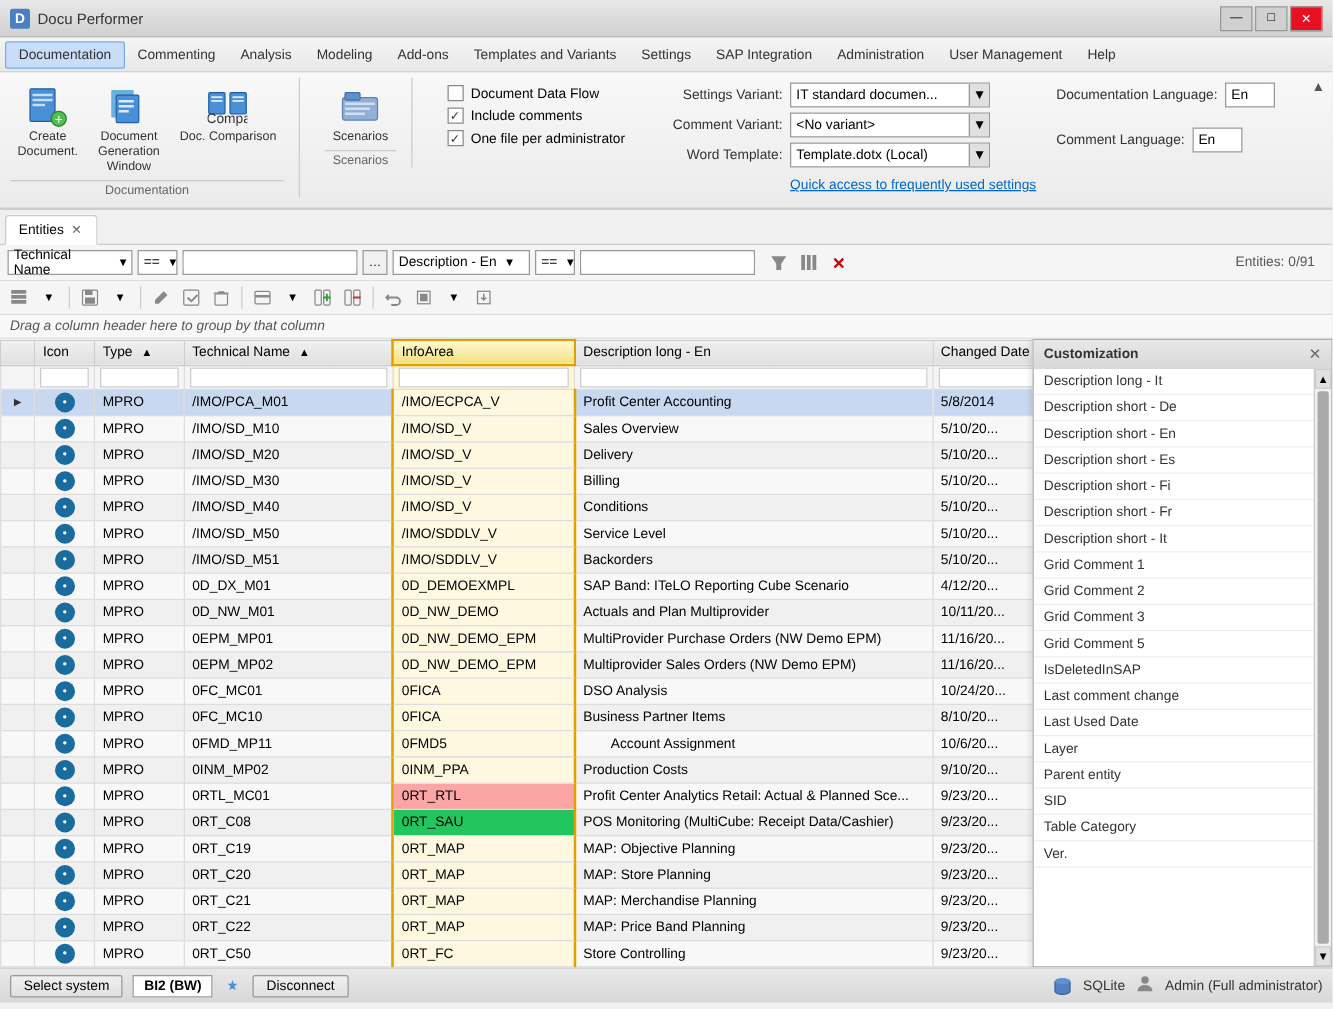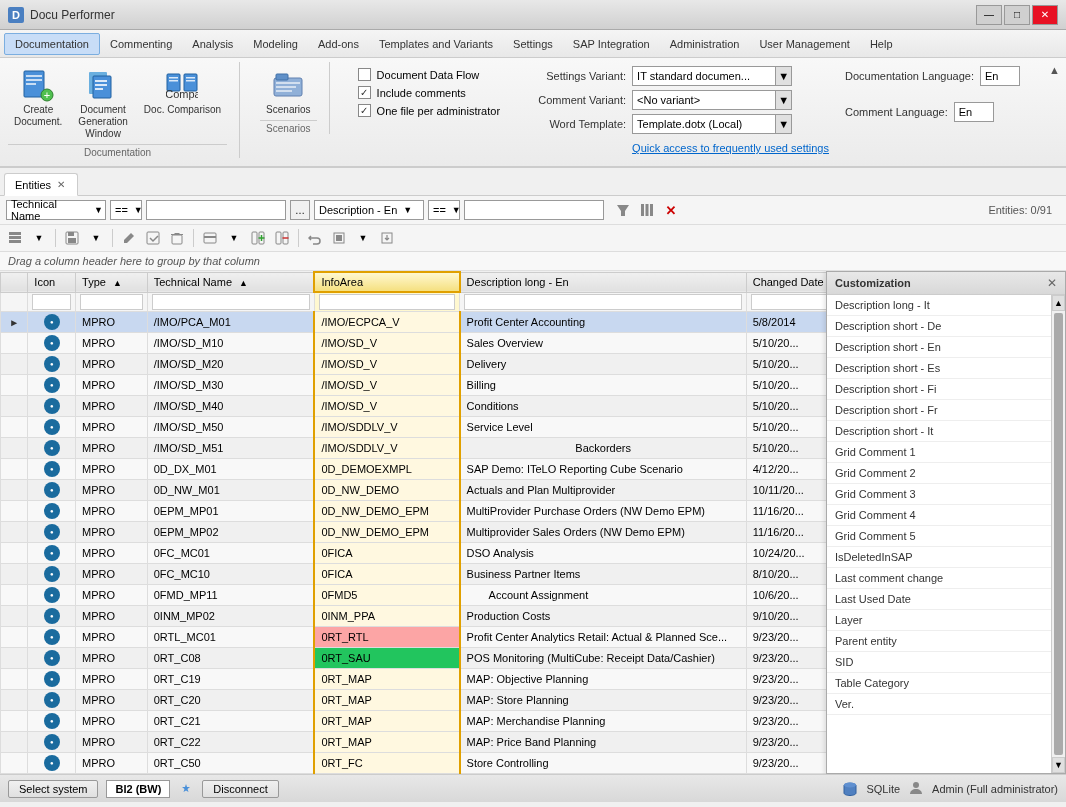--- a/index.html
+++ b/index.html
@@ -540,36 +540,36 @@
           <tr>
     <td style="width:16px; text-align:center; color:#333; font-size:10px;"></td>
     <td style="text-align:center;">
       <div class="icon-cell">
                 <div class="grid-icon"></div>
               </div>
     </td>
     <td>MPRO</td>
     <td>/IMO/SD_M51</td>
     <td style="background:#fff8e0; border-left:2px solid #e0a000; border-right:2px solid #e0a000;">/IMO/SDDLV_V</td>
-    <td style="max-width:200px; overflow:hidden; text-overflow:ellipsis;text-align:center;">Backorders</td>
+    <td style="max-width:200px; overflow:hidden; text-overflow:ellipsis;">Backorders</td>
     <td>5/10/20...</td>
     <td></td>
     <td></td>
   </tr>
           <tr>
     <td style="width:16px; text-align:center; color:#333; font-size:10px;"></td>
     <td style="text-align:center;">
       <div class="icon-cell">
                 <div class="grid-icon"></div>
               </div>
     </td>
     <td>MPRO</td>
     <td>0D_DX_M01</td>
     <td style="background:#fff8e0; border-left:2px solid #e0a000; border-right:2px solid #e0a000;">0D_DEMOEXMPL</td>
-    <td style="max-width:200px; overflow:hidden; text-overflow:ellipsis;">SAP Demo: ITeLO Reporting Cube Scenario</td>
+    <td style="max-width:200px; overflow:hidden; text-overflow:ellipsis;">SAP Band: ITeLO Reporting Cube Scenario</td>
     <td>4/12/20...</td>
     <td></td>
     <td></td>
   </tr>
           <tr>
     <td style="width:16px; text-align:center; color:#333; font-size:10px;"></td>
     <td style="text-align:center;">
       <div class="icon-cell">
                 <div class="grid-icon"></div>
               </div>
@@ -799,21 +799,20 @@
       <div class="custom-item">Description long - It</div>
           <div class="custom-item">Description short - De</div>
           <div class="custom-item">Description short - En</div>
           <div class="custom-item">Description short - Es</div>
           <div class="custom-item">Description short - Fi</div>
           <div class="custom-item">Description short - Fr</div>
           <div class="custom-item">Description short - It</div>
           <div class="custom-item">Grid Comment 1</div>
           <div class="custom-item">Grid Comment 2</div>
           <div class="custom-item">Grid Comment 3</div>
-          <div class="custom-item">Grid Comment 4</div>
           <div class="custom-item">Grid Comment 5</div>
           <div class="custom-item">IsDeletedInSAP</div>
           <div class="custom-item">Last comment change</div>
           <div class="custom-item">Last Used Date</div>
           <div class="custom-item">Layer</div>
           <div class="custom-item">Parent entity</div>
           <div class="custom-item">SID</div>
           <div class="custom-item">Table Category</div>
           <div class="custom-item">Ver.</div>
         </div>

